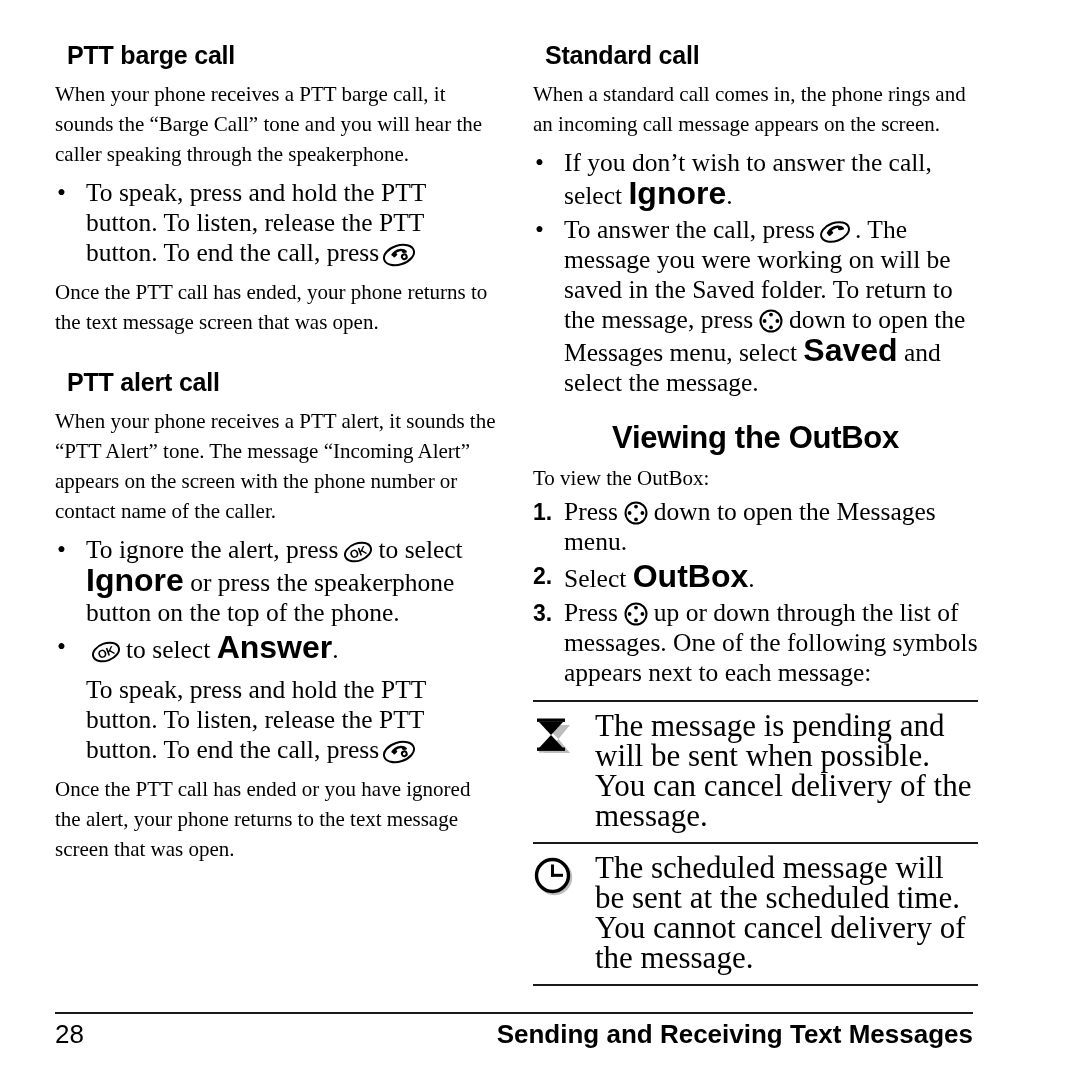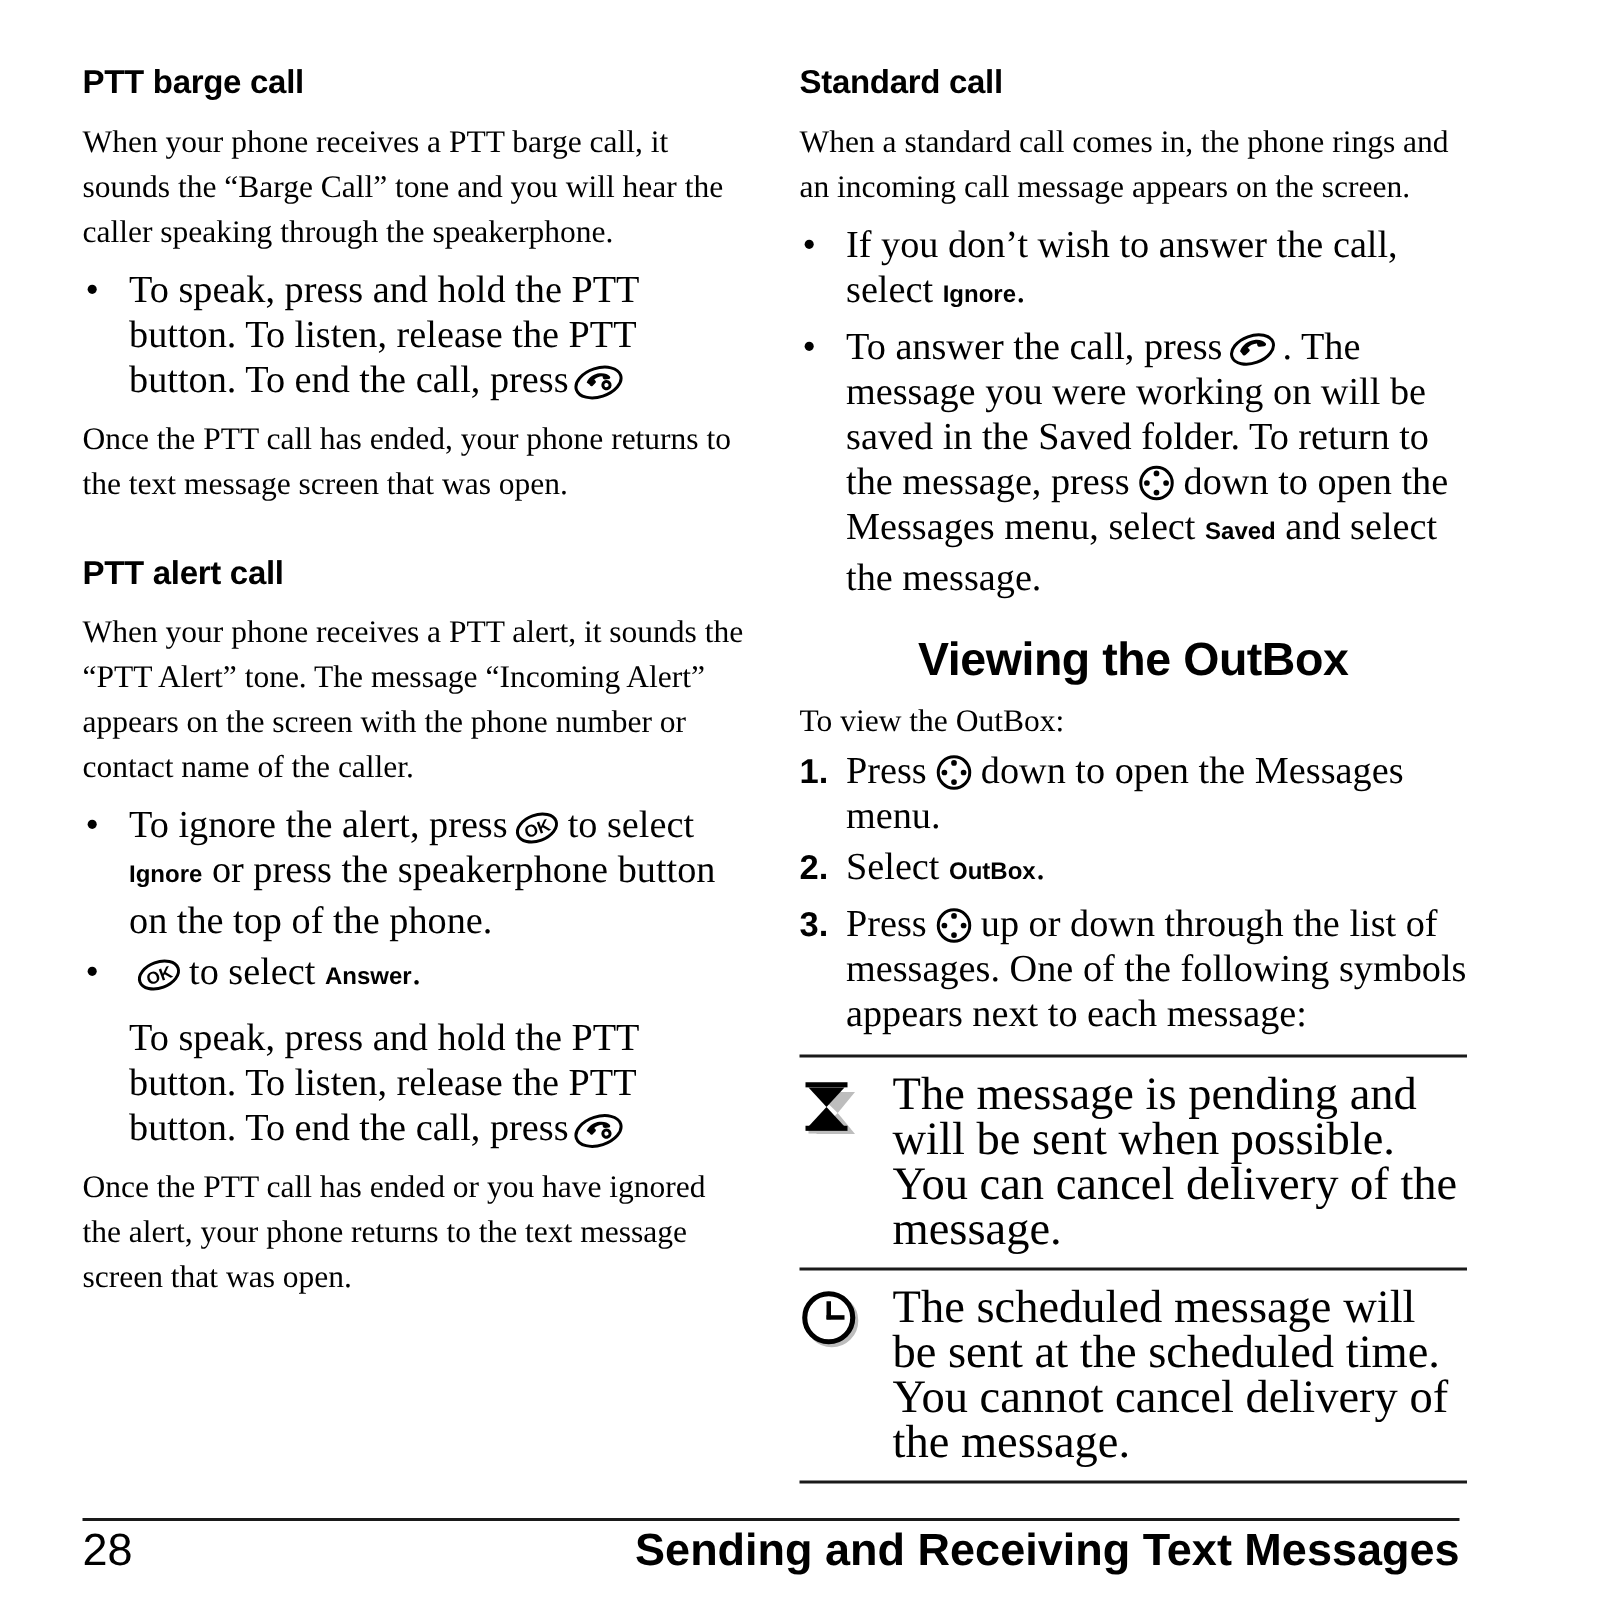--- a/index.html
+++ b/index.html
@@ -25,23 +25,23 @@
     position: absolute;
     top: 40px;
     width: 445px;
   }
   .col-left  { left: 55px; }
   .col-right { left: 533px; }
 
   h2.sec-head {
     font-family: "Liberation Sans", "DejaVu Sans", sans-serif;
     font-weight: bold;
-    font-size: 22px;
-    line-height: 30px;
-    margin: 0 0 9px 0;
+    font-size: 25px;
+    line-height: 30px;
+    margin: 0 0 9px 12px;
     letter-spacing: -0.2px;
   }
   h2.sec-head.spaced { margin-top: 30px; }
 
   h1.big-head {
     font-family: "Liberation Sans", "DejaVu Sans", sans-serif;
     font-weight: bold;
     font-size: 31px;
     line-height: 36px;
     margin: 22px 0 7px 0;
@@ -83,21 +83,21 @@
     font-family: "Liberation Sans", "DejaVu Sans", sans-serif;
     font-weight: bold;
     font-size: 23px;
     line-height: 30px;
   }
   li .sub-para { margin-top: 10px; }
 
   b.uibold {
     font-family: "Liberation Sans", "DejaVu Sans", sans-serif;
     font-weight: bold;
-    font-size: 16px;
+    font-size: 32px;
   }
 
   
   .key-icon {
     display: inline-block;
     vertical-align: -6px;
     margin: 0 3px;
   }
   .key-icon svg { display: block; }
 
@@ -134,21 +134,21 @@
   }
   .footer {
     position: absolute;
     left: 55px;
     top: 1020px;
     width: 918px;
     display: flex;
     justify-content: space-between;
     align-items: baseline;
     font-family: "Liberation Sans", "DejaVu Sans", sans-serif;
-    font-size: 30px;
+    font-size: 26px;
     line-height: 28px;
   }
   .footer .page-num { font-weight: normal; }
   .footer .chapter  { font-weight: bold; }
 </style>
 </head>
 <body>
 
 <div class="page">
 

